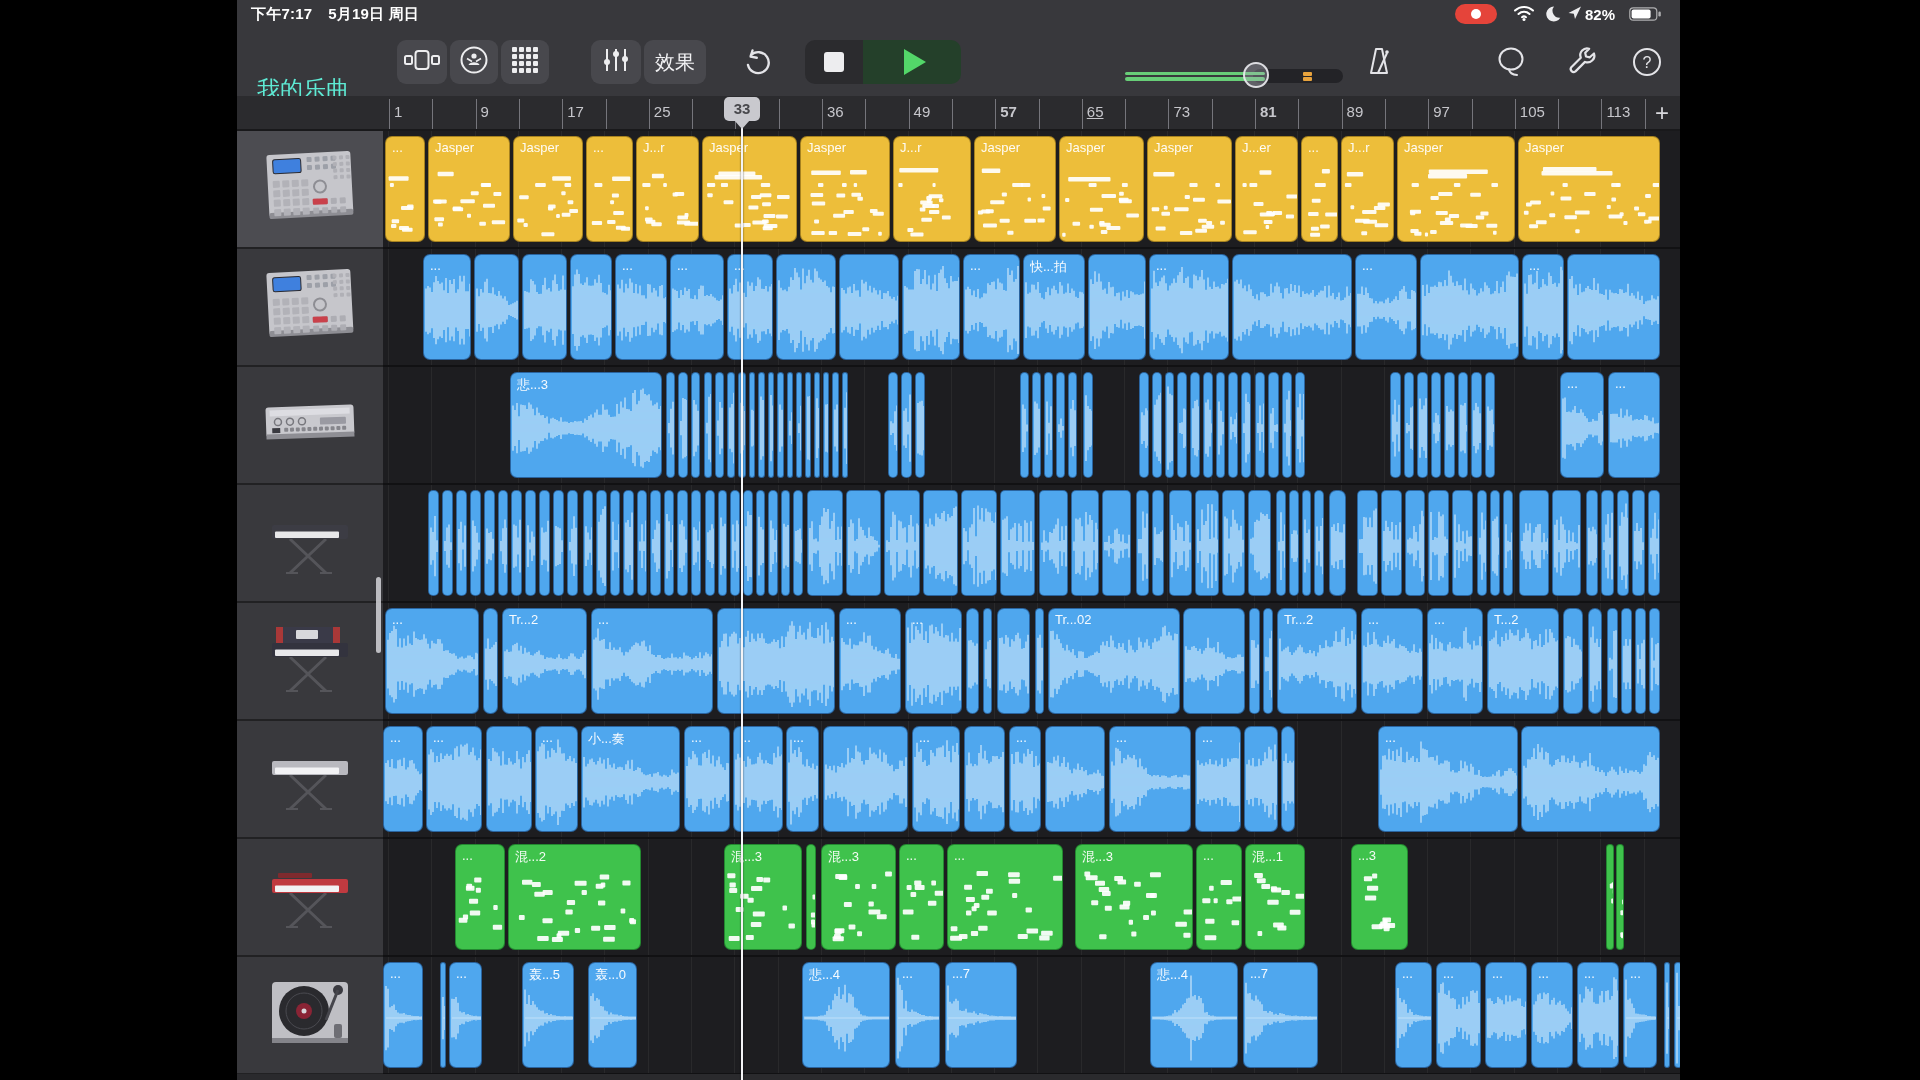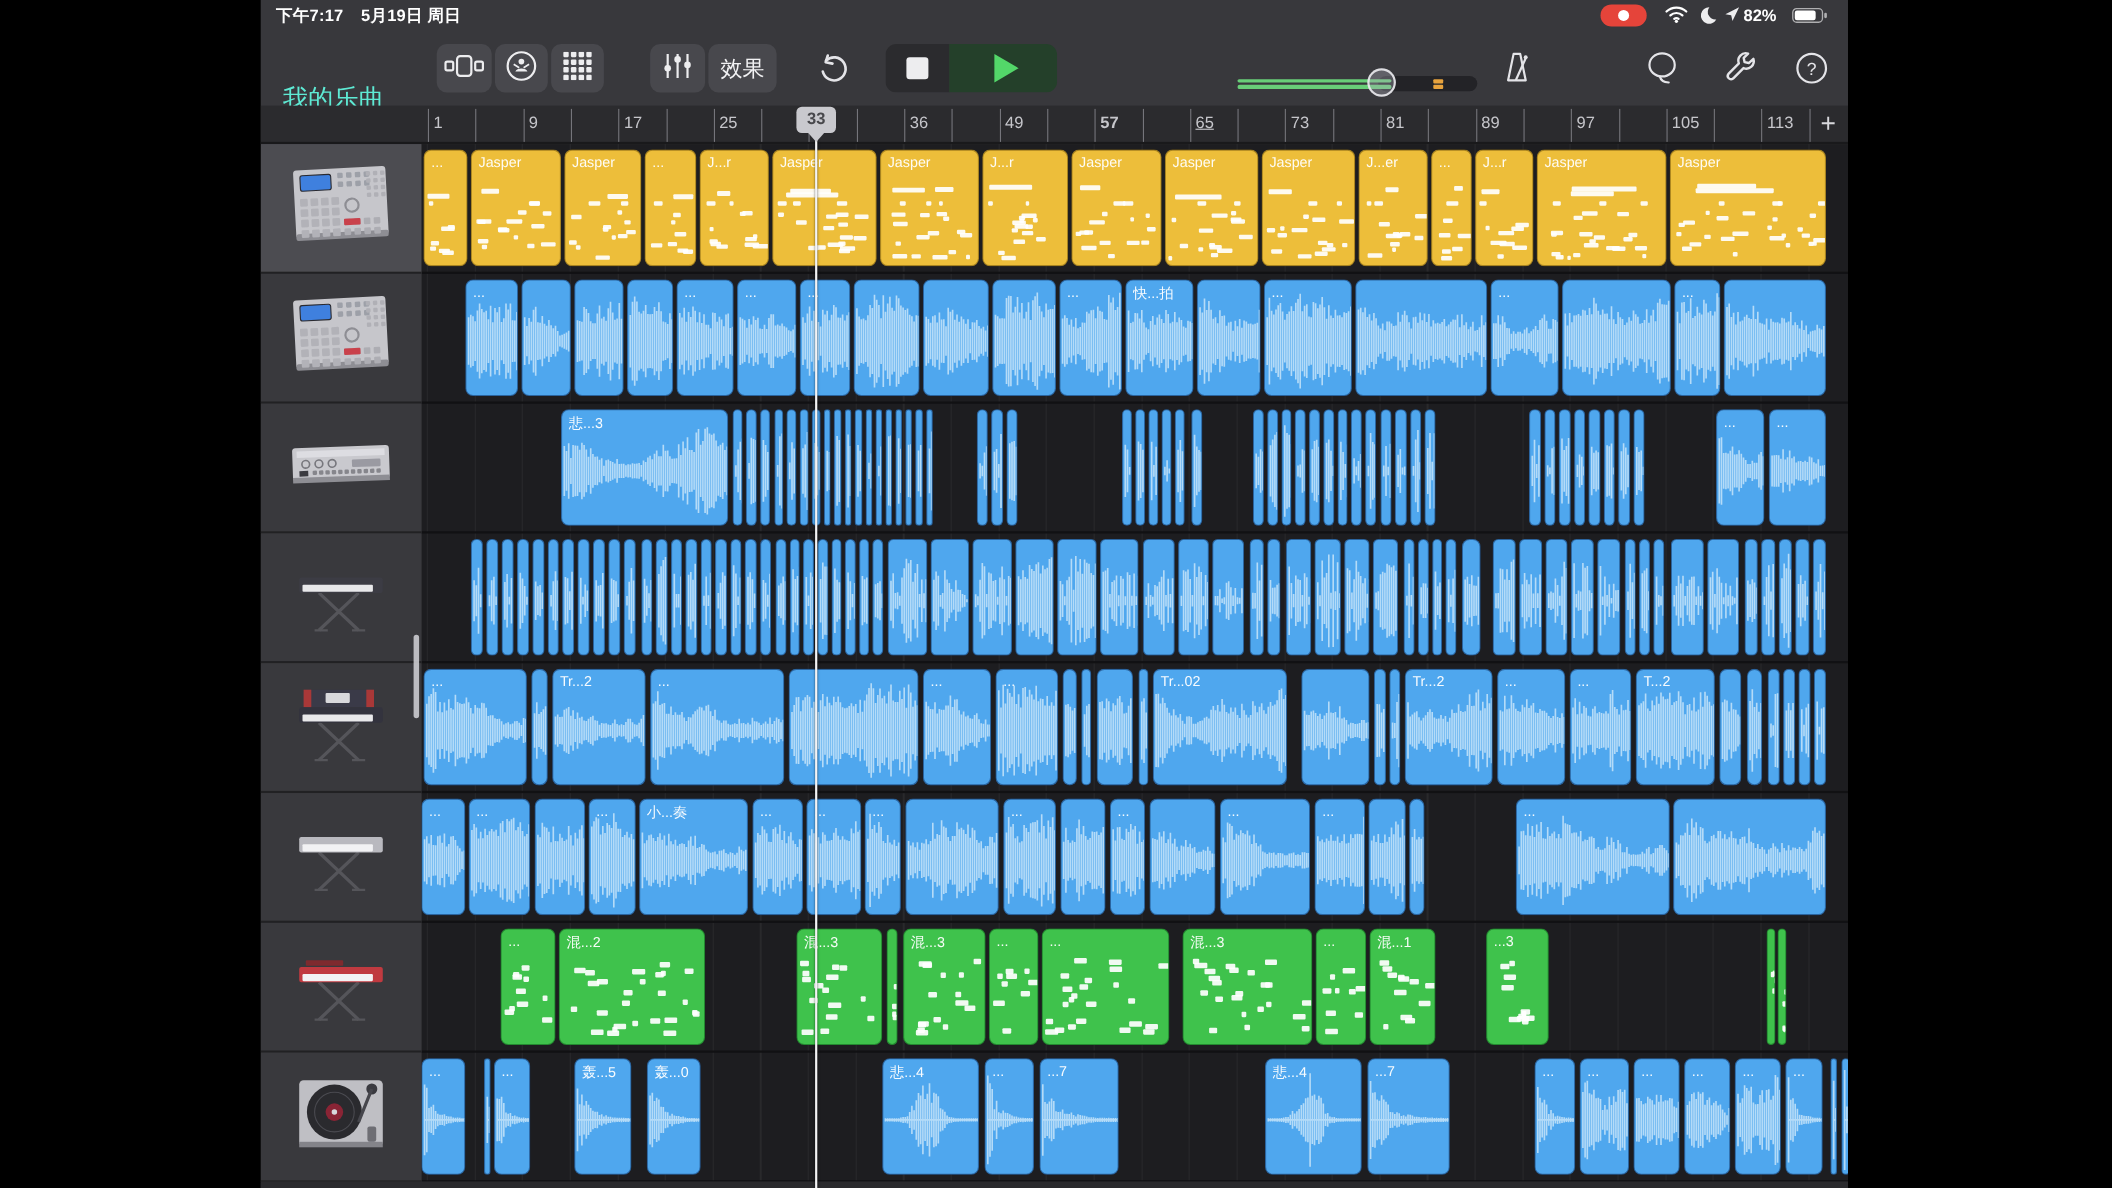--- a/index.html
+++ b/index.html
@@ -272,21 +272,21 @@
         <div class="rnum" style="left: 11px;">1</div>
         <div class="rnum" style="left: 97.6px;">9</div>
         <div class="rnum" style="left: 184.2px;">17</div>
         <div class="rnum" style="left: 270.8px;">25</div>
         <div class="rnum" style="left: 357.4px;">33</div>
         <div class="rnum" style="left: 444px;">36</div>
         <div class="rnum" style="left: 530.6px;">49</div>
         <div class="rnum" style="left: 617.2px; font-weight: bold;">57</div>
         <div class="rnum" style="left: 703.8px; text-decoration: underline;">65</div>
         <div class="rnum" style="left: 790.4px;">73</div>
-        <div class="rnum" style="left: 877px;">81</div>
+        <div class="rnum" style="left: 877px; font-weight: bold;">81</div>
         <div class="rnum" style="left: 963.6px;">89</div>
         <div class="rnum" style="left: 1050.2px;">97</div>
         <div class="rnum" style="left: 1136.8px;">105</div>
         <div class="rnum" style="left: 1223.4px;">113</div>
       </div>
     <div id="plus-btn">+</div>
   </div>
 
   <div id="tracks">
     <div id="tl">
@@ -1435,21 +1435,21 @@
           <div class="region audio" style="left: 614px; width: 33px;">
             <svg width="33" height="106" style="position:absolute;left:0;top:0">
               <path d="M2 29.1V81.2M4 28.6V81.6M6 34.8V75.4M8 26.1V84.1M10 28.6V81.7M12 37.7V72.5M14 30.3V79.9M16 32.2V78.1M18 26.0V84.2M20 23.8V86.4M22 29.5V80.8M24 39.7V70.6M26 39.0V71.2M28 32.6V77.6M30 25.7V84.6" stroke="#B9DDF8" stroke-width="1.5" fill="none" stroke-opacity="0.95"></path>
             </svg>
           </div>
           <div class="region audio" style="left: 652px; width: 9px;">
             <svg width="9" height="106" style="position:absolute;left:0;top:0">
               <path d="M2 28.7V81.5M4 25.7V84.6M6 38.8V71.4" stroke="#B9DDF8" stroke-width="1.5" fill="none" stroke-opacity="0.95"></path>
             </svg>
           </div>
-          <div class="region audio" style="left: 665px; width: 122px;">
+          <div class="region audio" style="left: 665px; width: 132px;">
             <svg width="130" height="106" style="position:absolute;left:0;top:0">
               <path d="M2 22.0V88.3M4 21.7V88.5M6 30.6V79.7M8 25.3V85.0M10 30.1V80.2M12 34.3V76.0M14 38.9V71.3M16 41.5V68.8M18 35.7V74.5M20 41.2V69.0M22 43.3V67.0M24 40.0V70.3M26 46.2V64.0M28 49.0V61.3M30 42.3V67.9M32 42.2V68.1M34 42.8V67.5M36 49.0V61.2M38 49.0V61.2M40 47.5V62.7M42 46.4V63.9M44 46.0V64.2M46 43.4V66.8M48 42.6V67.7M50 44.1V66.1M52 36.3V73.9M54 32.8V77.4M56 36.6V73.6M58 32.0V78.2M60 37.9V72.3M62 26.4V83.8M64 31.6V78.7M66 38.2V72.1M68 39.7V70.5M70 34.1V76.1M72 38.0V72.3M74 34.2V76.0M76 41.0V69.2M78 43.7V66.5M80 30.7V79.6M82 36.6V73.6M84 40.7V69.5M86 43.3V66.9M88 41.0V69.2M90 28.4V81.8M92 32.7V77.6M94 38.6V71.6M96 33.6V76.6M98 30.3V80.0M100 36.7V73.5M102 39.9V70.3M104 33.4V76.9M106 29.2V81.0M108 32.5V77.7M110 31.4V78.8M112 27.5V82.8M114 18.2V92.0M116 16.8V93.5M118 26.4V83.9M120 22.9V87.3M122 26.5V83.8M124 31.2V79.0M126 24.6V85.7M128 25.0V85.2" stroke="#B9DDF8" stroke-width="1.5" fill="none" stroke-opacity="0.95"></path>
             </svg>
             <span class="rlabel">Tr...02</span>
           </div>
           <div class="region audio" style="left: 800px; width: 62px;">
             <svg width="62" height="106" style="position:absolute;left:0;top:0">
               <path d="M2 37.2V73.0M4 40.8V69.5M6 41.1V69.1M8 37.8V72.5M10 37.0V73.2M12 39.1V71.2M14 41.9V68.4M16 39.8V70.5M18 44.7V65.5M20 41.5V68.8M22 39.1V71.2M24 28.8V81.4M26 38.8V71.4M28 39.2V71.1M30 38.2V72.0M32 43.3V67.0M34 33.0V77.3M36 44.2V66.1M38 43.3V66.9M40 45.6V64.6M42 49.7V60.6M44 48.1V62.2M46 48.3V61.9M48 49.2V61.1M50 48.9V61.3M52 48.2V62.0M54 45.6V64.6M56 45.6V64.6M58 48.0V62.2M60 47.7V62.6" stroke="#B9DDF8" stroke-width="1.5" fill="none" stroke-opacity="0.95"></path>
             </svg>
           </div>

